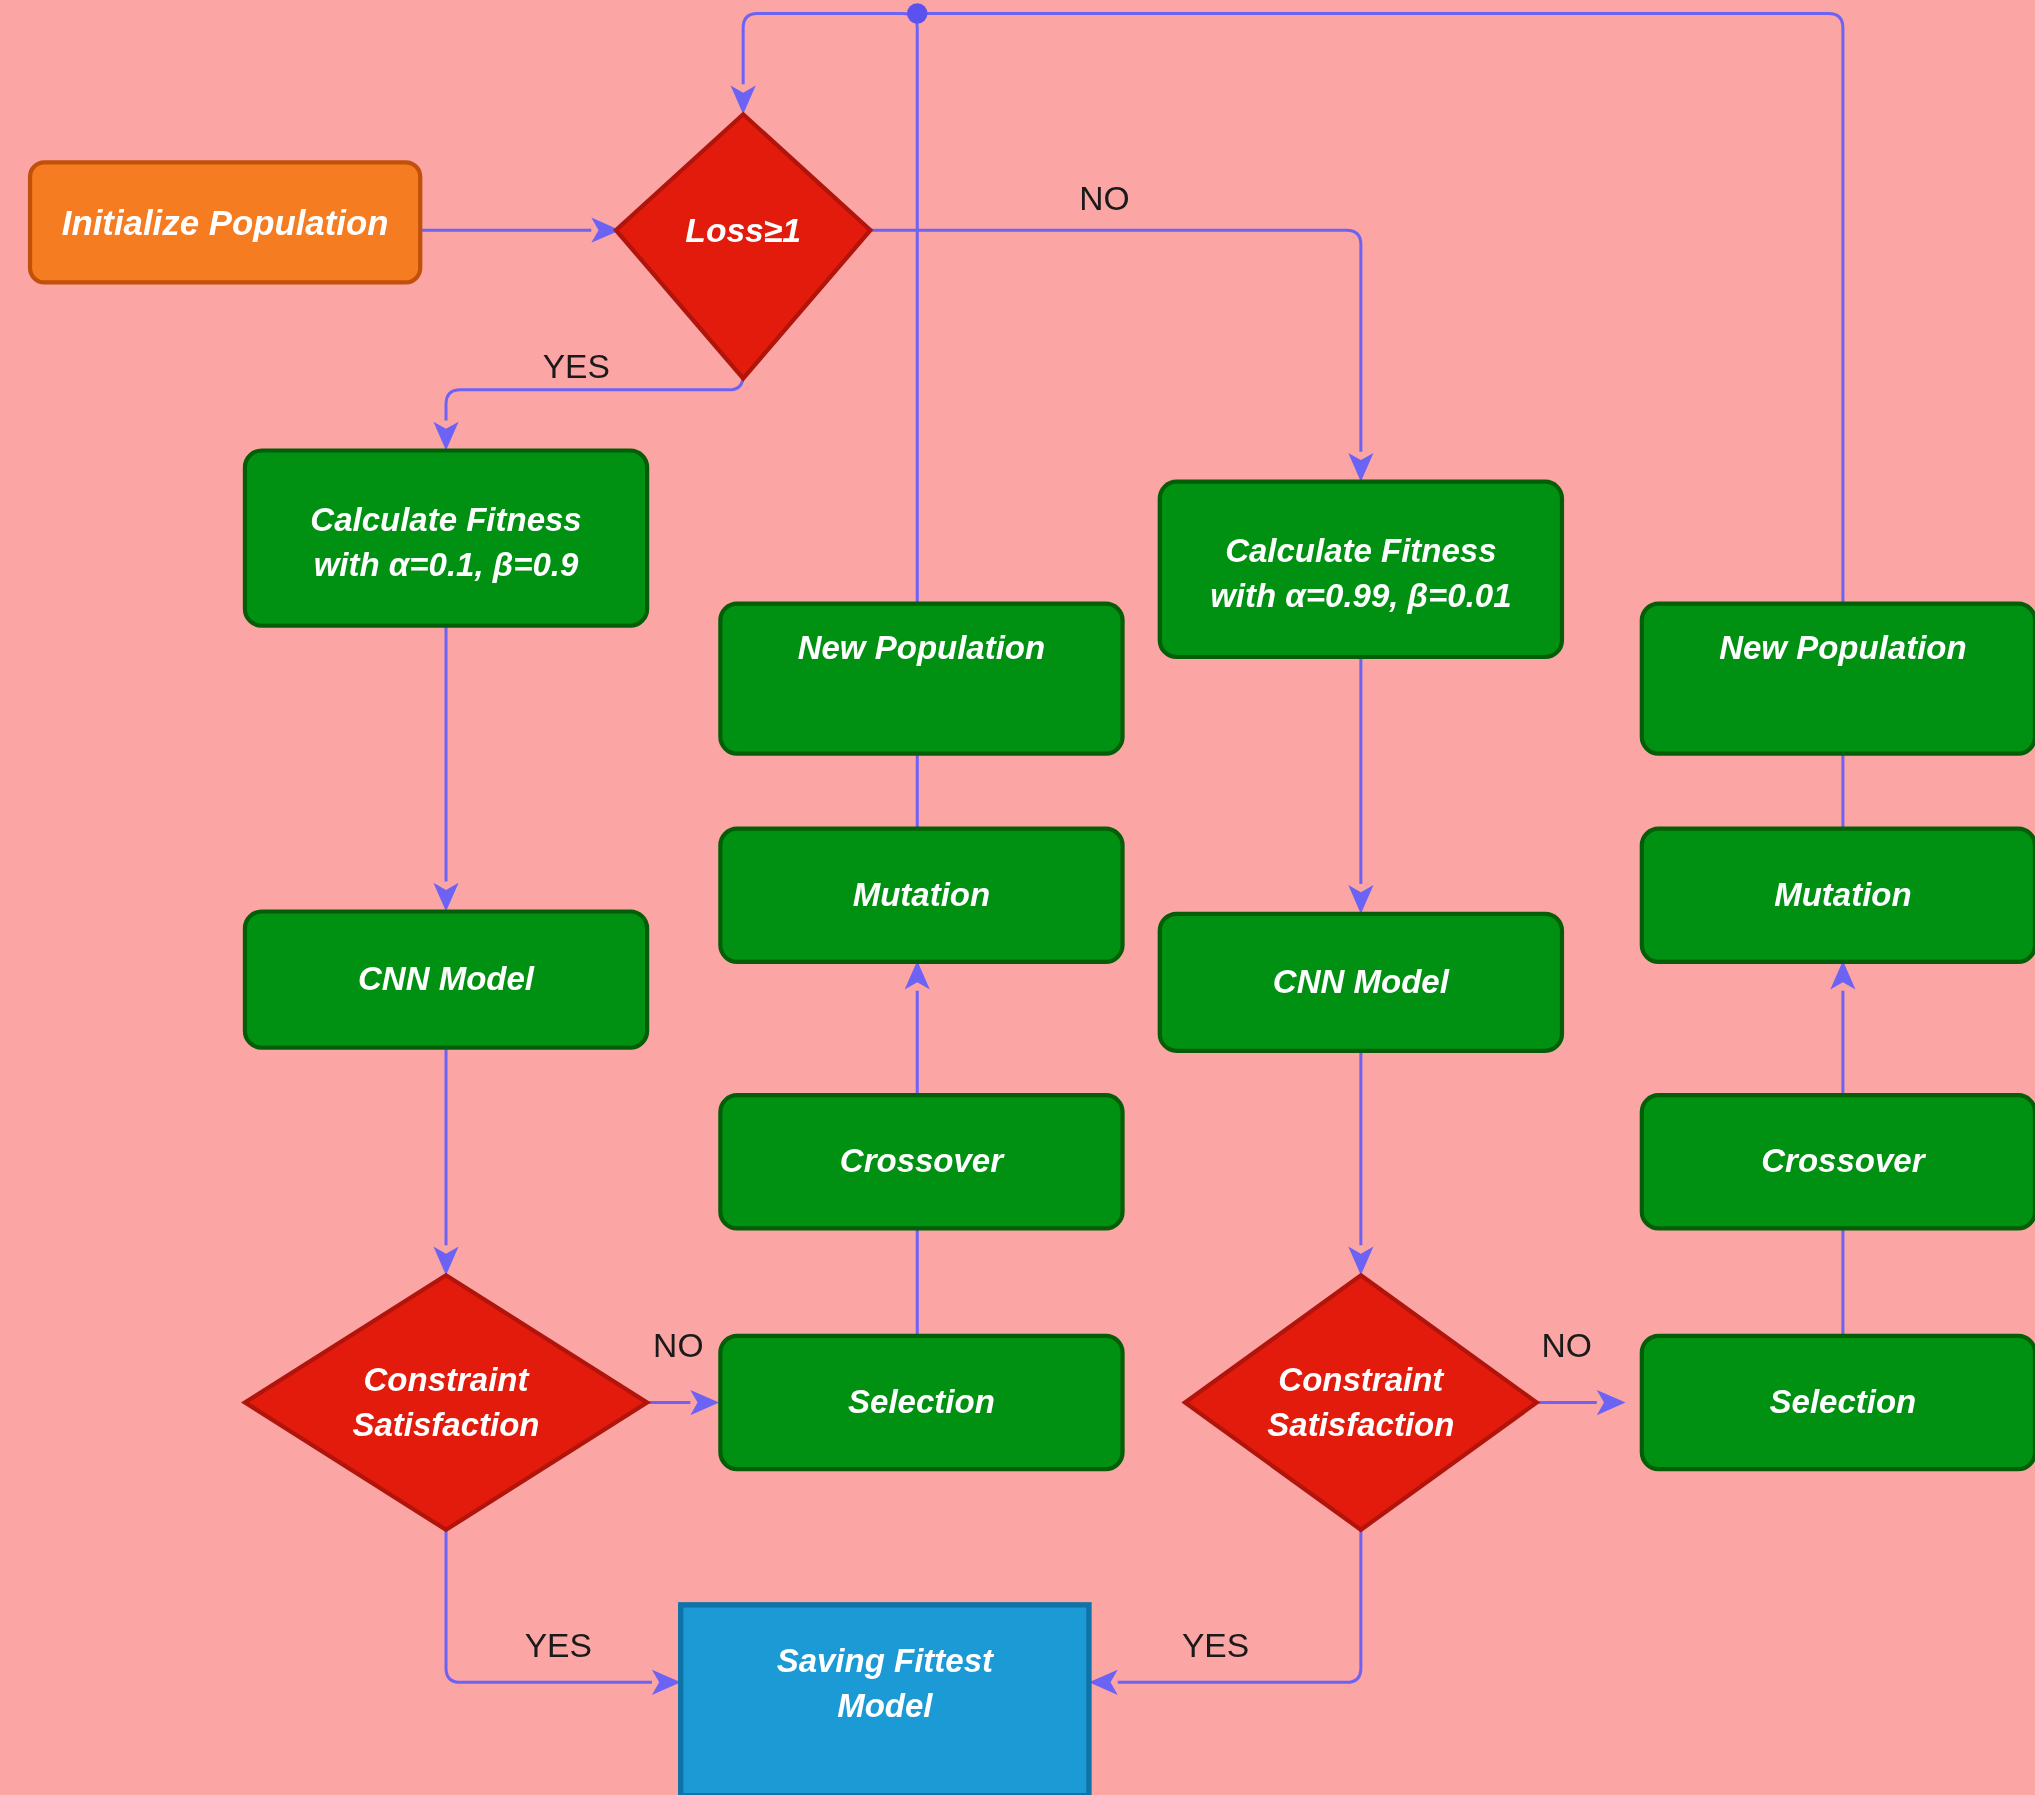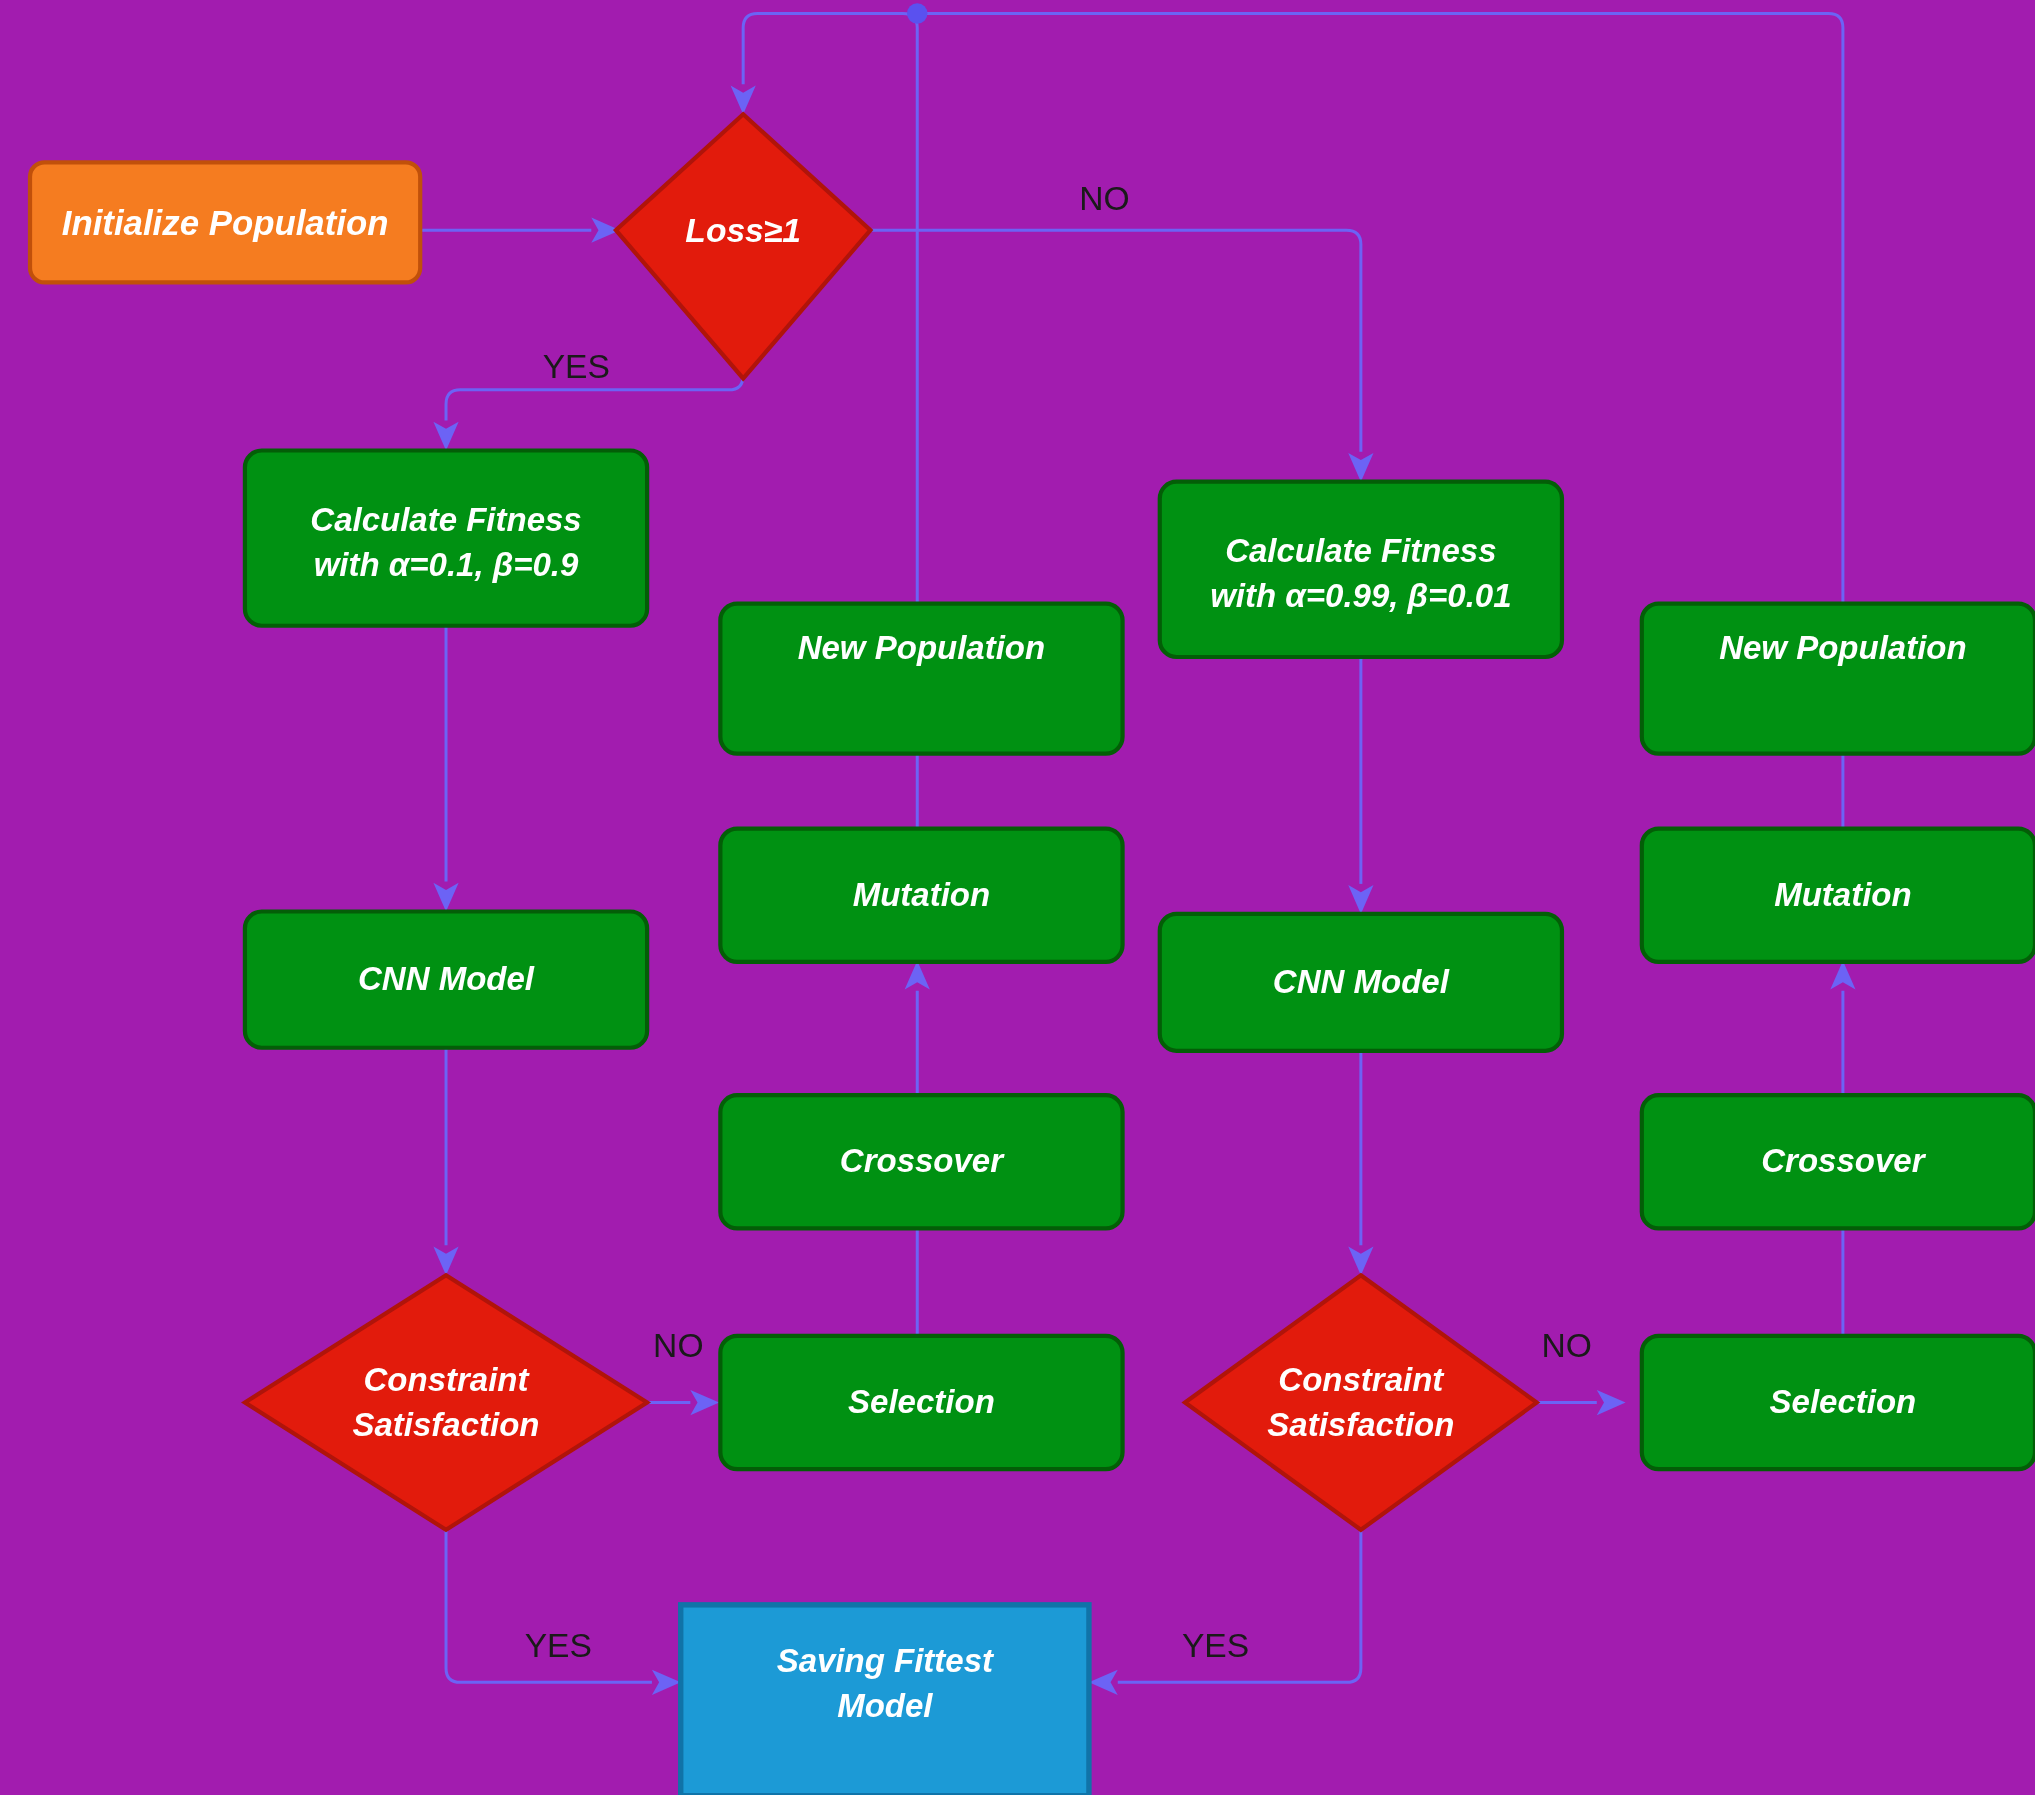--- a/index.html
+++ b/index.html
@@ -10,21 +10,21 @@
   body {
     width: 2035px;
     height: 1796px;
     font-family: "Liberation Sans", sans-serif;
     overflow: hidden;
   }
   #flow-root {
     position: relative;
     width: 2035px;
     height: 1796px;
-    background: #a21caf;
+    background: #fca5a5;
   }
   svg#flow-canvas {
     position: absolute;
     top: 0;
     left: 0;
     width: 2035px;
     height: 1796px;
     display: block;
   }
   .node-label {

